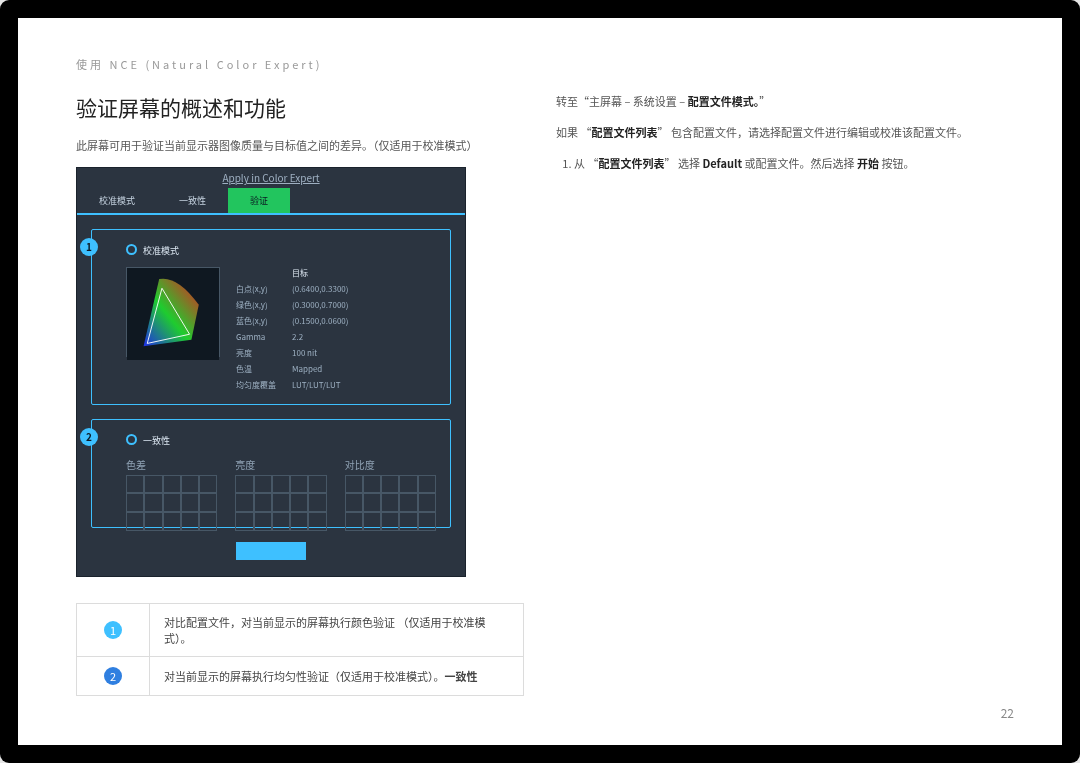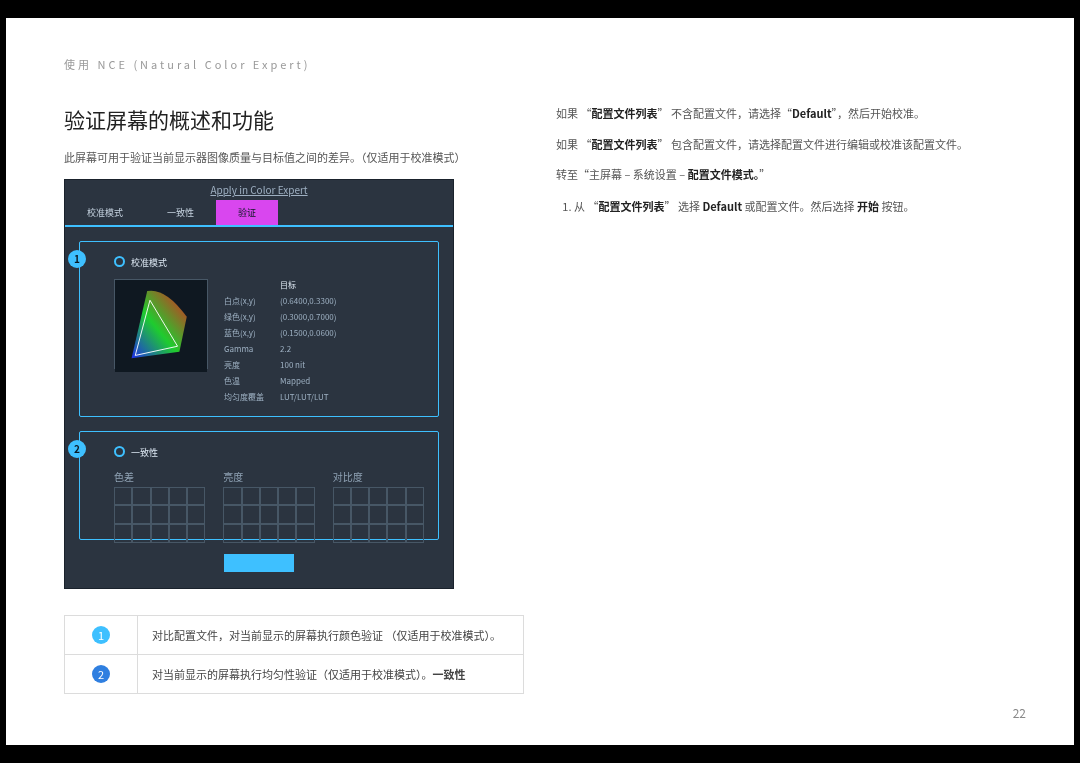--- a/index.html
+++ b/index.html
@@ -1,28 +1,28 @@
 <!DOCTYPE html>
 <html><head>
 <meta charset="utf-8">
 <style>
   html,body{margin:0;padding:0;background:#e6e6e6;font-family:"Microsoft YaHei","PingFang SC","Noto Sans CJK SC",sans-serif;color:#333;}
-  .page-frame{width:1080px;height:763px;margin:0 auto;background:#000;box-sizing:border-box;padding:18px 6px;}
+  .page-frame{width:1080px;height:763px;margin:0 auto;background:#000;box-sizing:border-box;padding:18px 18px;border-radius:9px;}
   .page{width:100%;height:100%;background:#fff;box-sizing:border-box;padding:38px 58px 28px 58px;position:relative;}
   .breadcrumb{color:#999;font-size:11px;letter-spacing:3px;}
-  .columns{display:flex;gap:32px;margin-top:32px;}
+  .columns{display:flex;gap:32px;margin-top:20px;}
   .col{flex:1;min-width:0;}
   h2{font-size:21px;font-weight:400;color:#222;margin:0 0 14px 0;}
   .intro{font-size:11px;color:#555;line-height:1.7;margin:0 0 12px 0;}
   .intro b{font-weight:700;color:#222;}
   .ss-figure{width:390px;background:#2b3440;border:1px solid #1a222c;box-sizing:border-box;padding:0 0 10px 0;}
   .ss-titlebar{height:20px;display:flex;align-items:center;justify-content:center;color:#9eafc1;font-size:10px;text-decoration:underline;}
   .ss-tabs{display:flex;border-bottom:2px solid #3ec0ff;font-size:9px;color:#c5d2df;}
   .ss-tab{padding:6px 22px;}
-  .ss-tab.active{background:#d946ef;color:#0b1822;text-align:center;}
+  .ss-tab.active{background:#22c55e;color:#0b1822;text-align:center;}
   .ss-body{padding:14px 14px 6px 14px;}
   .ss-panel{border:1px solid #3ec0ff;border-radius:2px;position:relative;padding:14px 14px 14px 34px;margin-bottom:14px;}
   .ss-num{position:absolute;left:-12px;top:8px;width:18px;height:18px;border-radius:50%;background:#3ec0ff;color:#0b1822;font-size:10px;font-weight:700;display:flex;align-items:center;justify-content:center;}
   .ss-panel-title{font-size:9px;color:#dbe6f1;margin-bottom:10px;}
   .ss-panel-title::before{content:"";display:inline-block;width:7px;height:7px;border:2px solid #3ec0ff;border-radius:50%;margin-right:6px;vertical-align:-1px;}
   .ss-row1{display:flex;gap:16px;}
   .gamut{width:92px;height:88px;background:#0f1821;border:1px solid #475766;position:relative;}
   .gamut svg{position:absolute;inset:0;}
   .specs{flex:1;font-size:8px;color:#9db0c2;display:grid;grid-template-columns:auto 1fr;row-gap:5px;column-gap:16px;}
   .specs .hdr{color:#dfe9f3;}
@@ -184,27 +184,24 @@
           <tr>
             <td class="numcell"><span class="circ blue2">2</span></td>
             <td class="textcell"><span>对当前显示的屏幕执行均匀性验证（仅适用于校准模式）。</span><b>一致性</b></td>
           </tr>
         </tbody>
           </table>
       </div>
 
       <div class="col">
         <p class="intro">
-          <span>如果 “</span><b>配置文件列表</b><span>” 不含配置文件，请选择“</span><b>Default</b><span>”，然后开始校准。</span>
+          <span>转至“主屏幕 – 系统设置 – </span><b>配置文件模式。</b><span>”</span>
         </p>
         <p class="intro">
           <span>如果 “</span><b>配置文件列表</b><span>” 包含配置文件，请选择配置文件进行编辑或校准该配置文件。</span>
-        </p>
-        <p class="intro">
-          <span>转至“主屏幕 – 系统设置 – </span><b>配置文件模式。</b><span>”</span>
         </p>
 
         <ol class="steps">
           <li>
             <span>从 “</span><b>配置文件列表</b><span>” 选择 </span><b>Default</b><span> 或配置文件。然后选择 </span><b>开始</b><span> 按钮。</span>
           </li>
         </ol>
       </div>
     </div>
 

